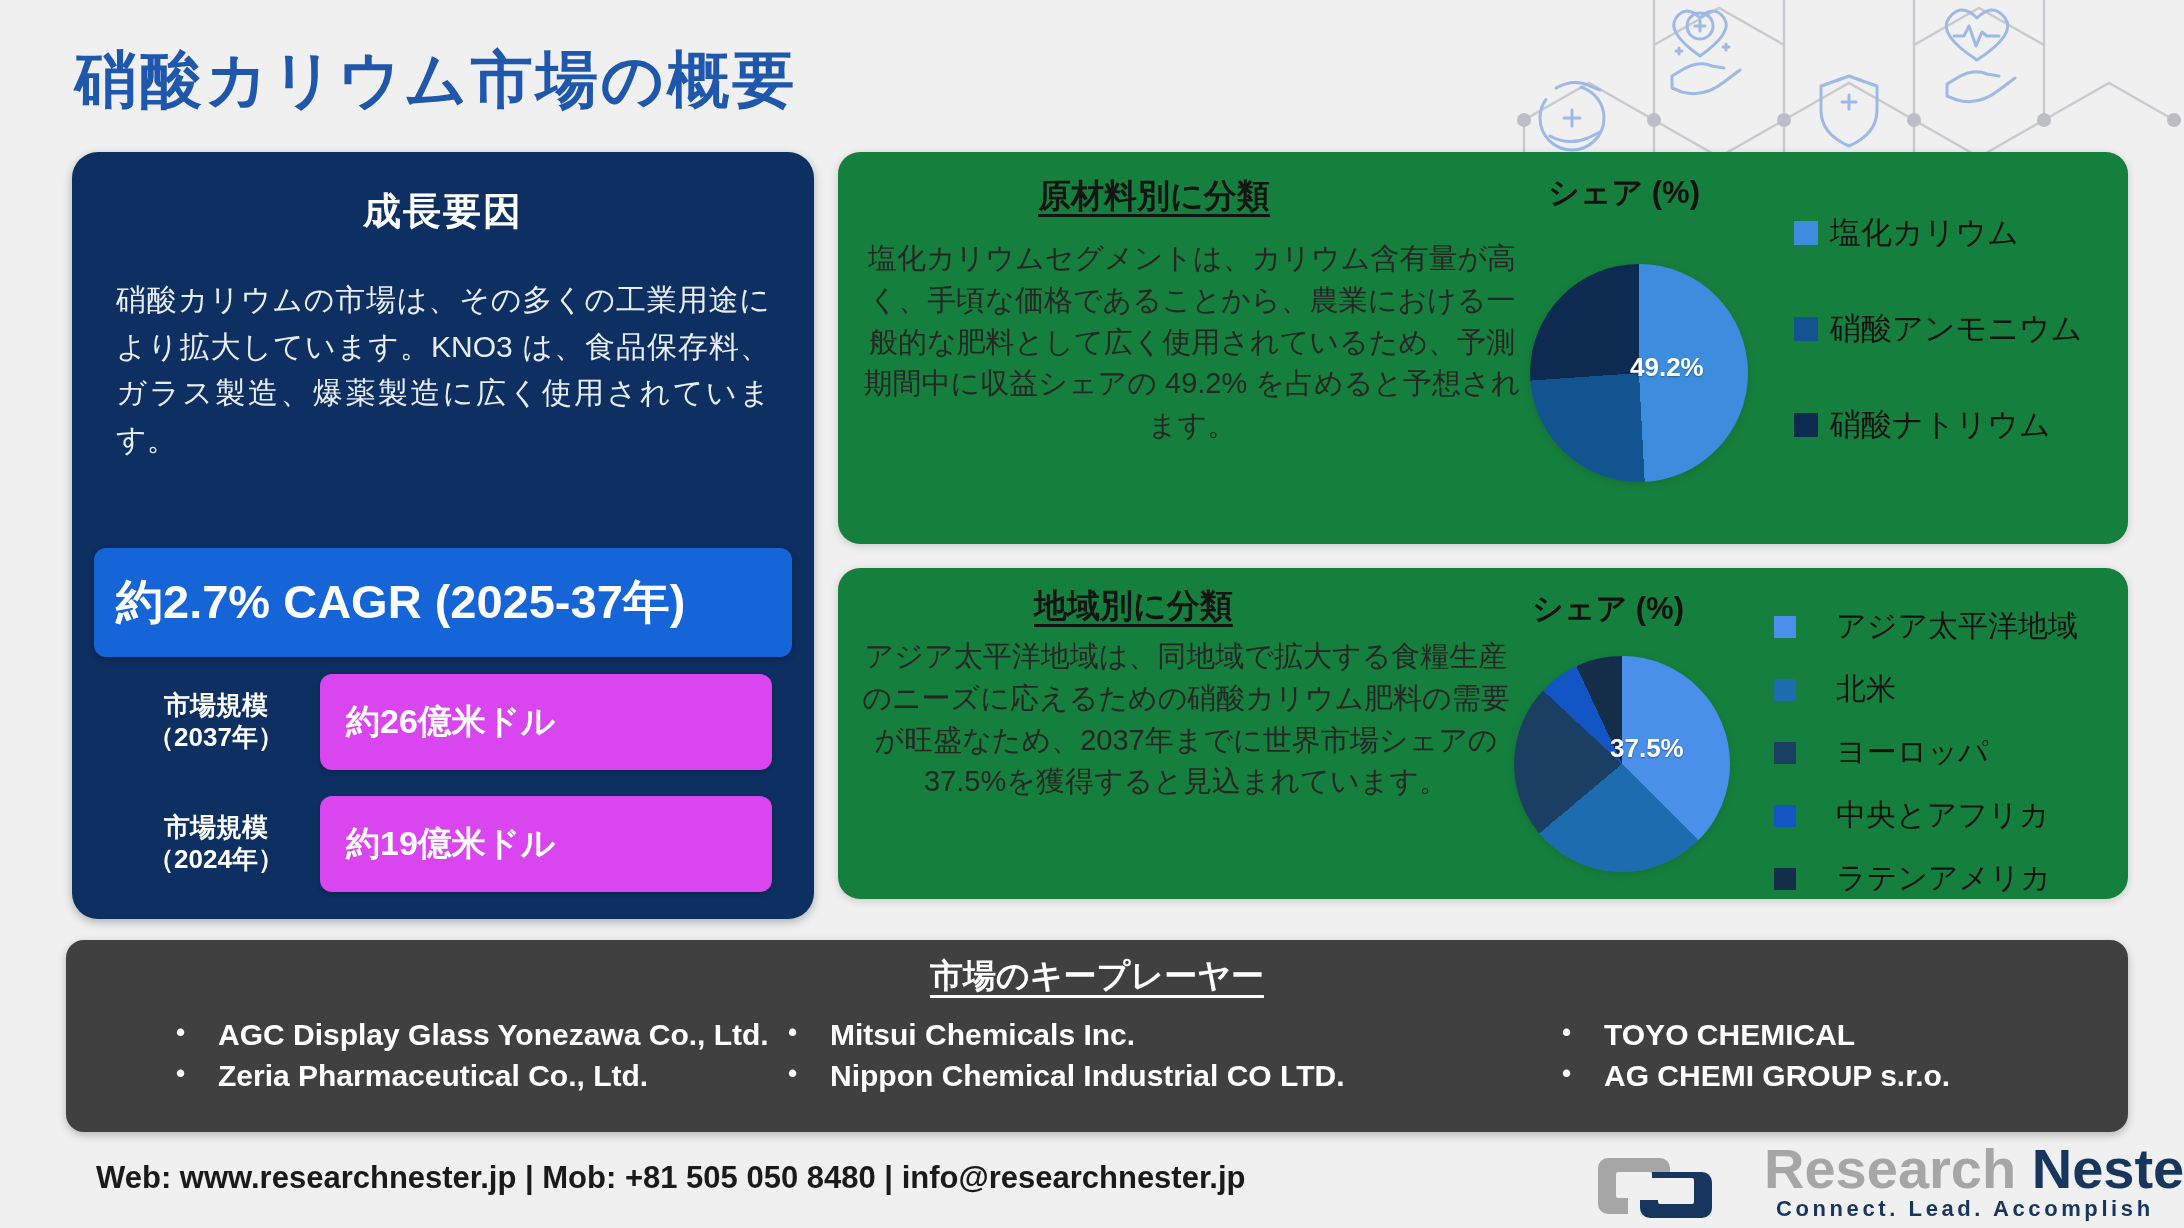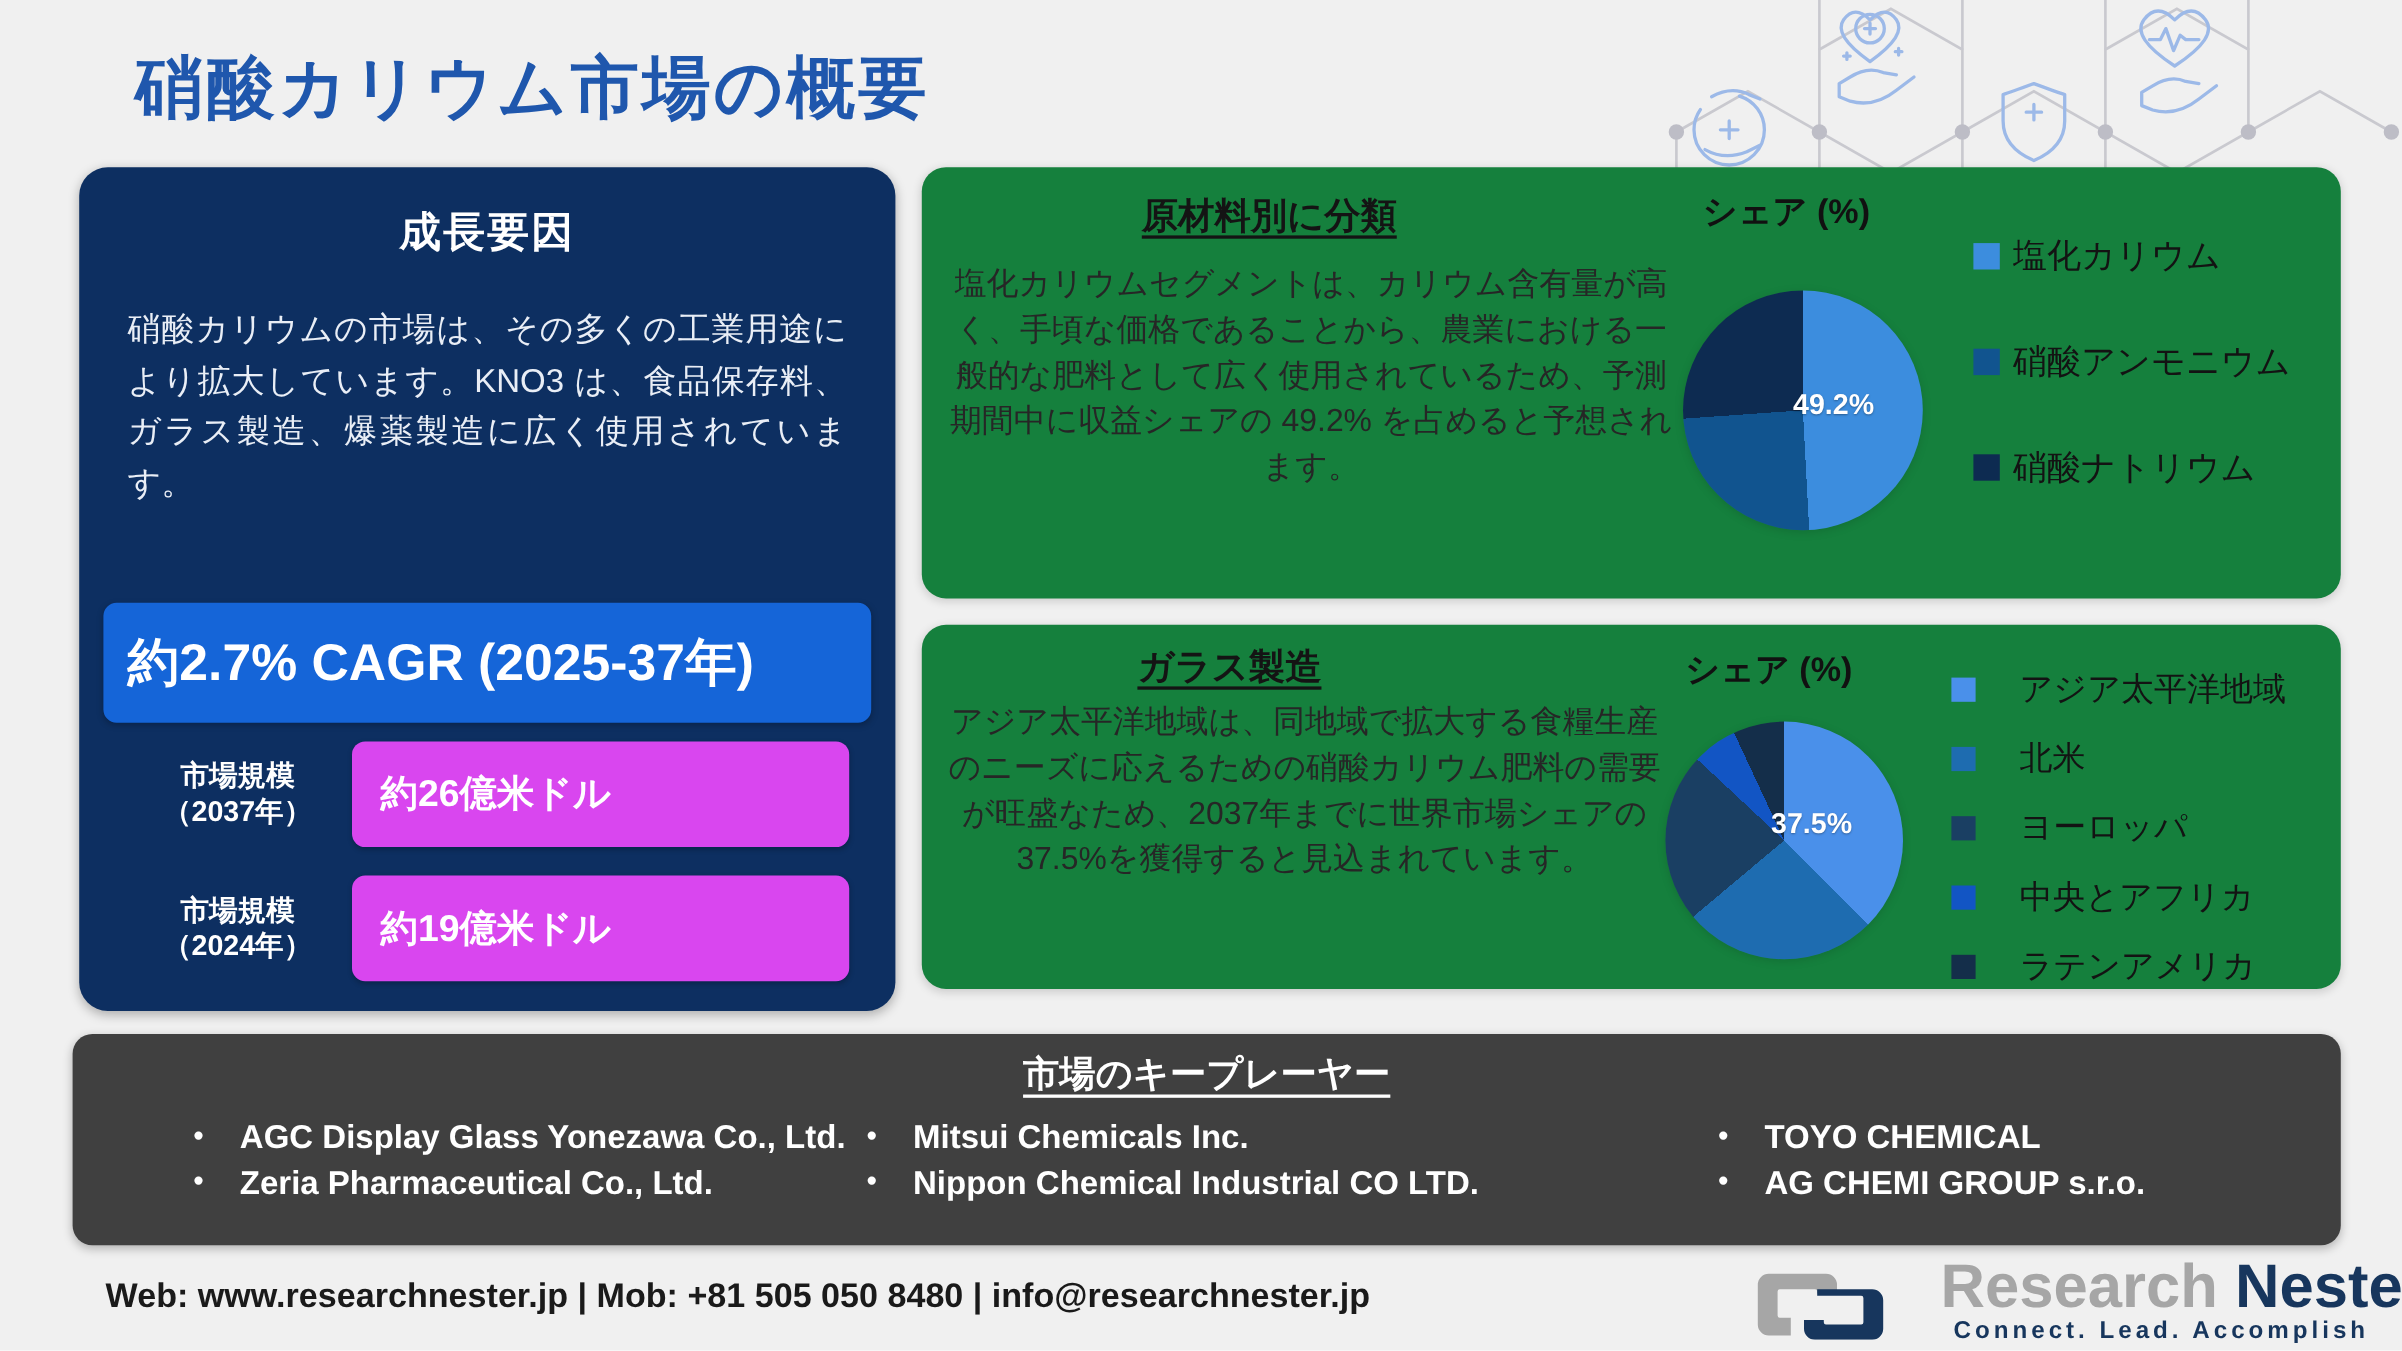--- a/index.html
+++ b/index.html
@@ -31,21 +31,20 @@
   
   #page-title {
     position: absolute;
     left: 75px;
     top: 38px;
     font-size: 62px;
     font-weight: bold;
     color: #1f57ad;
     letter-spacing: 3px;
     white-space: nowrap;
-    margin-left: 48px;
   }
 
   
   #left-panel {
     position: absolute;
     left: 72px;
     top: 152px;
     width: 742px;
     height: 767px;
     background: #0d2f61;
@@ -386,21 +385,21 @@
         <div class="legend-item">
           <span class="legend-swatch" style="background:#0d2b51"></span>
           <span class="legend-label">硝酸ナトリウム</span>
         </div>
       </div>
     </div>
   </div>
 
   <div class="card" id="card-region">
     <div class="card-inner">
-      <div class="card-heading" id="reg-heading">ガラス製造</div>
+      <div class="card-heading" id="reg-heading">地域別に分類</div>
       <div class="card-body" id="reg-body">アジア太平洋地域は、同地域で拡大する食糧生産のニーズに応えるための硝酸カリウム肥料の需要が旺盛なため、2037年までに世界市場シェアの37.5%を獲得すると見込まれています。</div>
       <div class="share-title" id="reg-share-title">シェア (%)</div>
 
       <div class="pie" id="reg-pie" style="background: conic-gradient(#4a90ea 0deg 135deg, #1e6cb0 135deg 230deg, #1a3f63 230deg 313deg, #1255c4 313deg 335deg, #142e4a 335deg 360deg);"></div>
       <div class="pie-label" id="reg-pie-label">37.5%</div>
 
       <div class="legend" id="reg-legend">
         <div class="legend-item">
           <span class="legend-swatch" style="background:#4a90ea"></span>
           <span class="legend-label">アジア太平洋地域</span>

